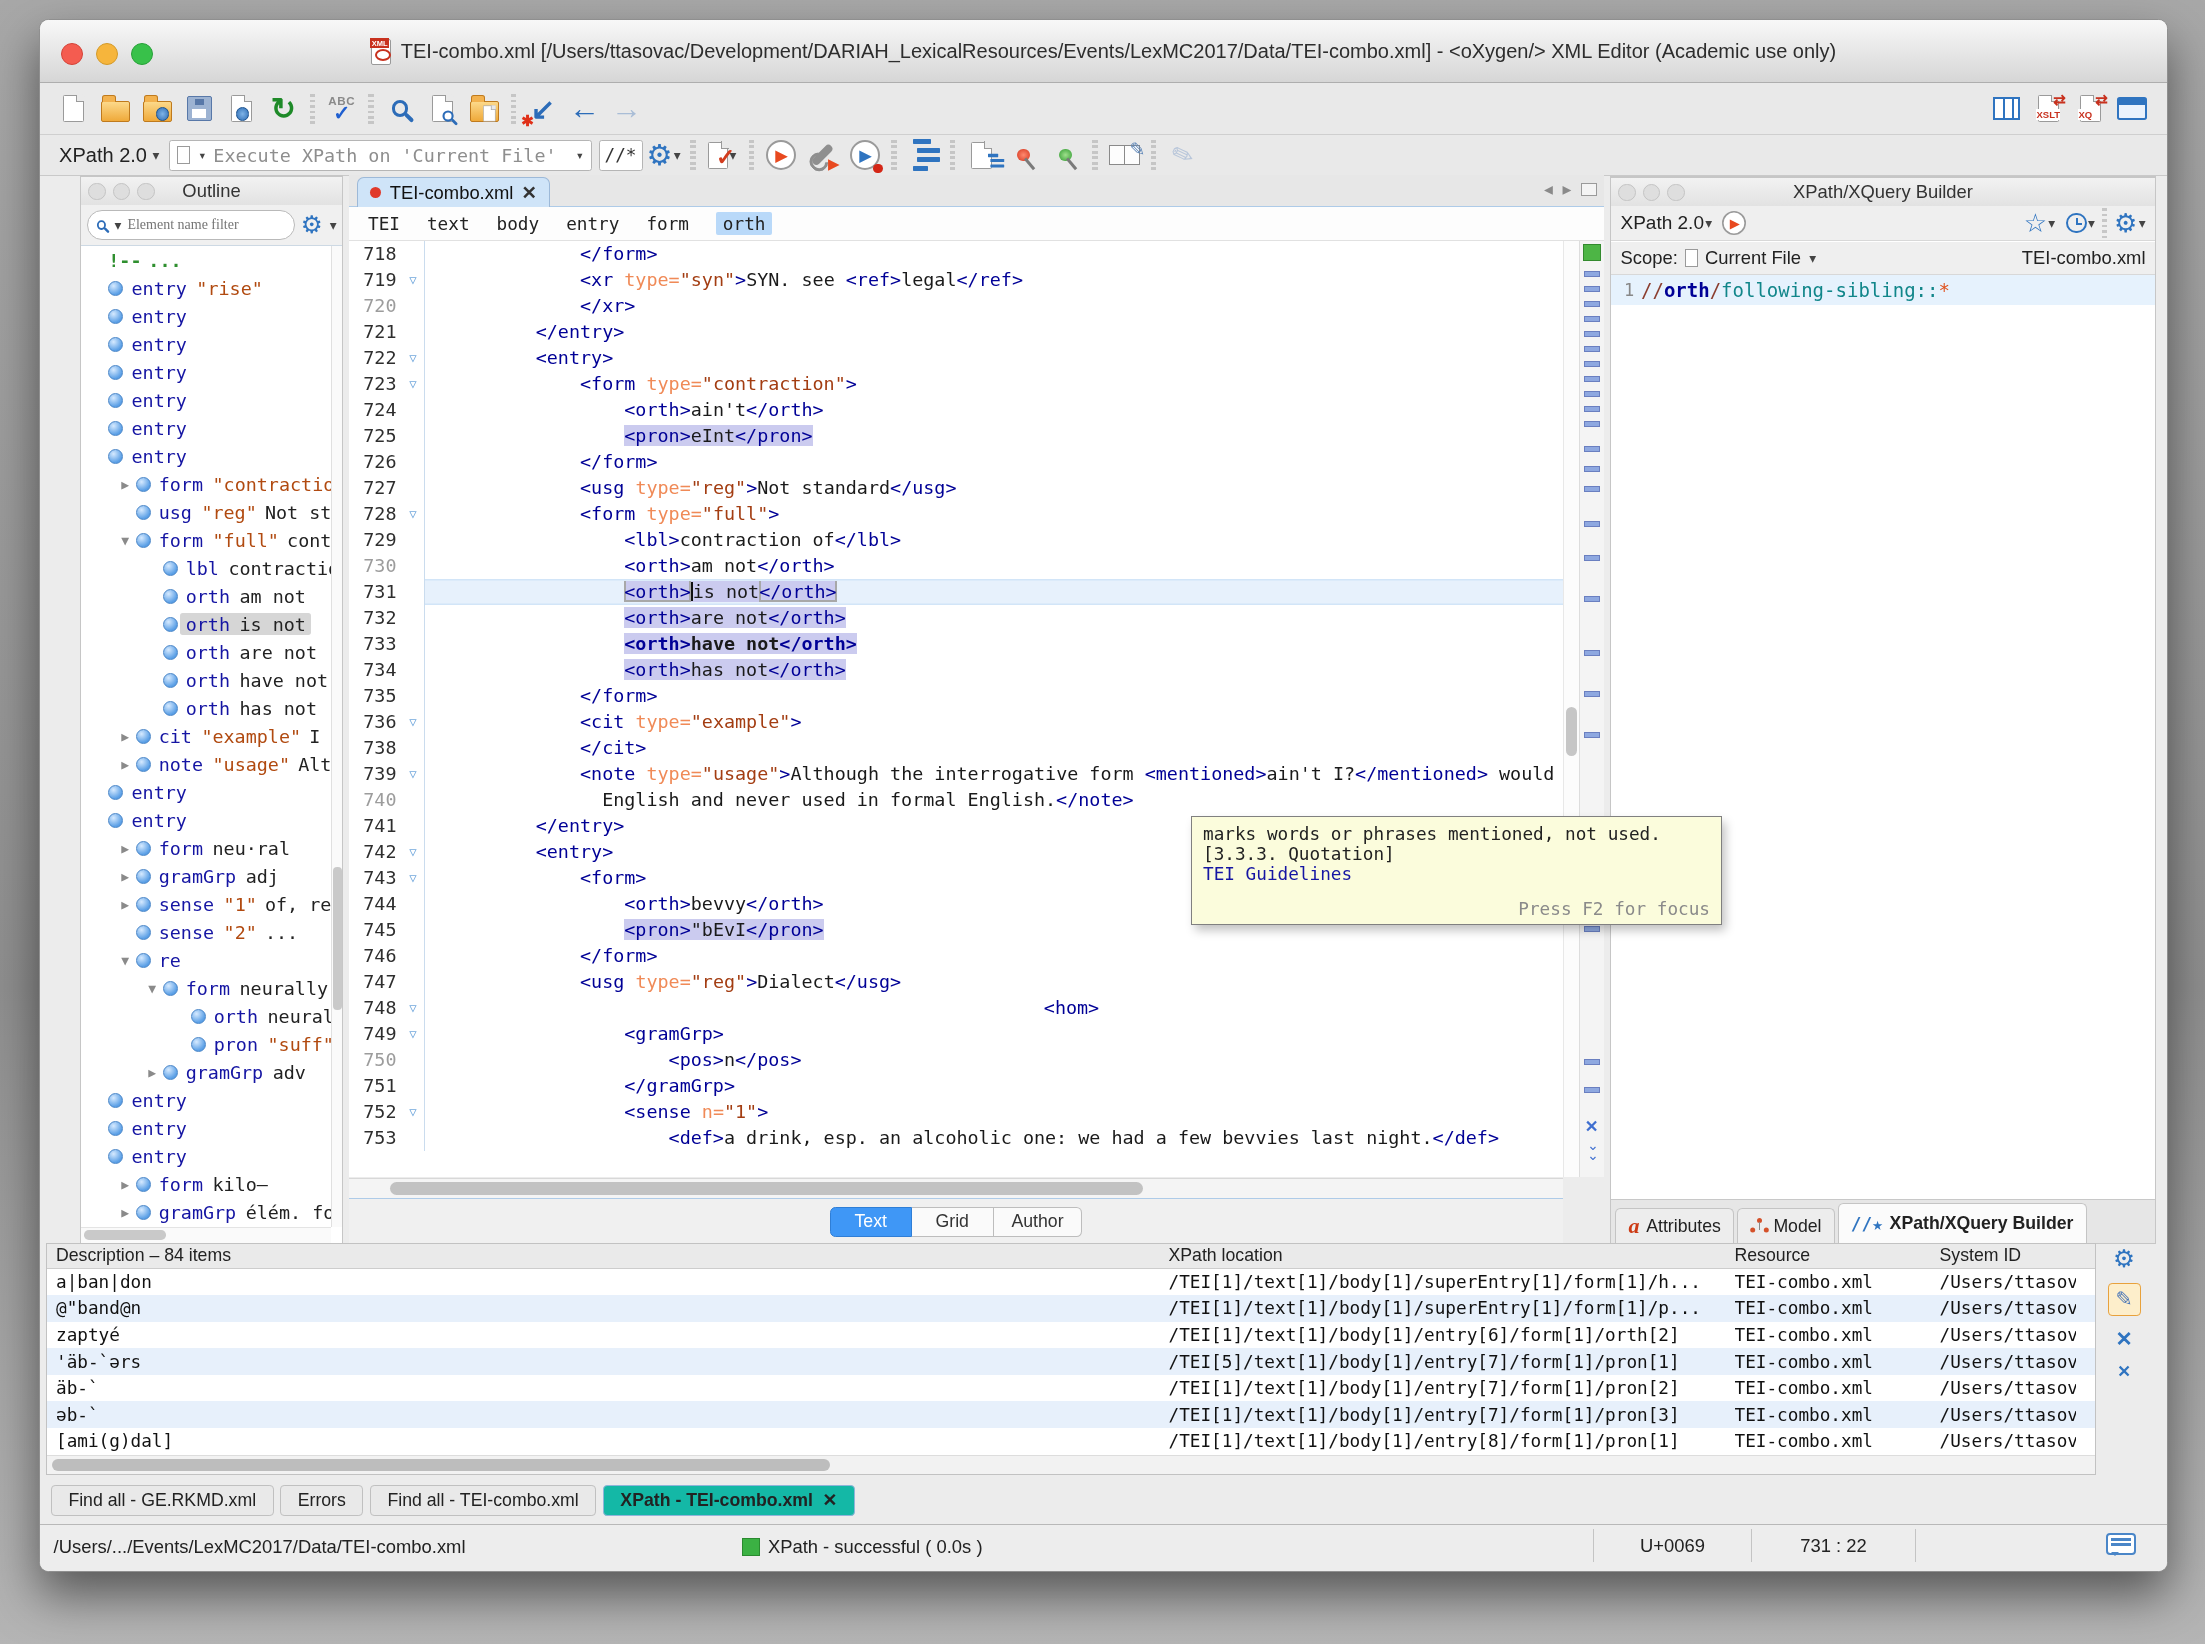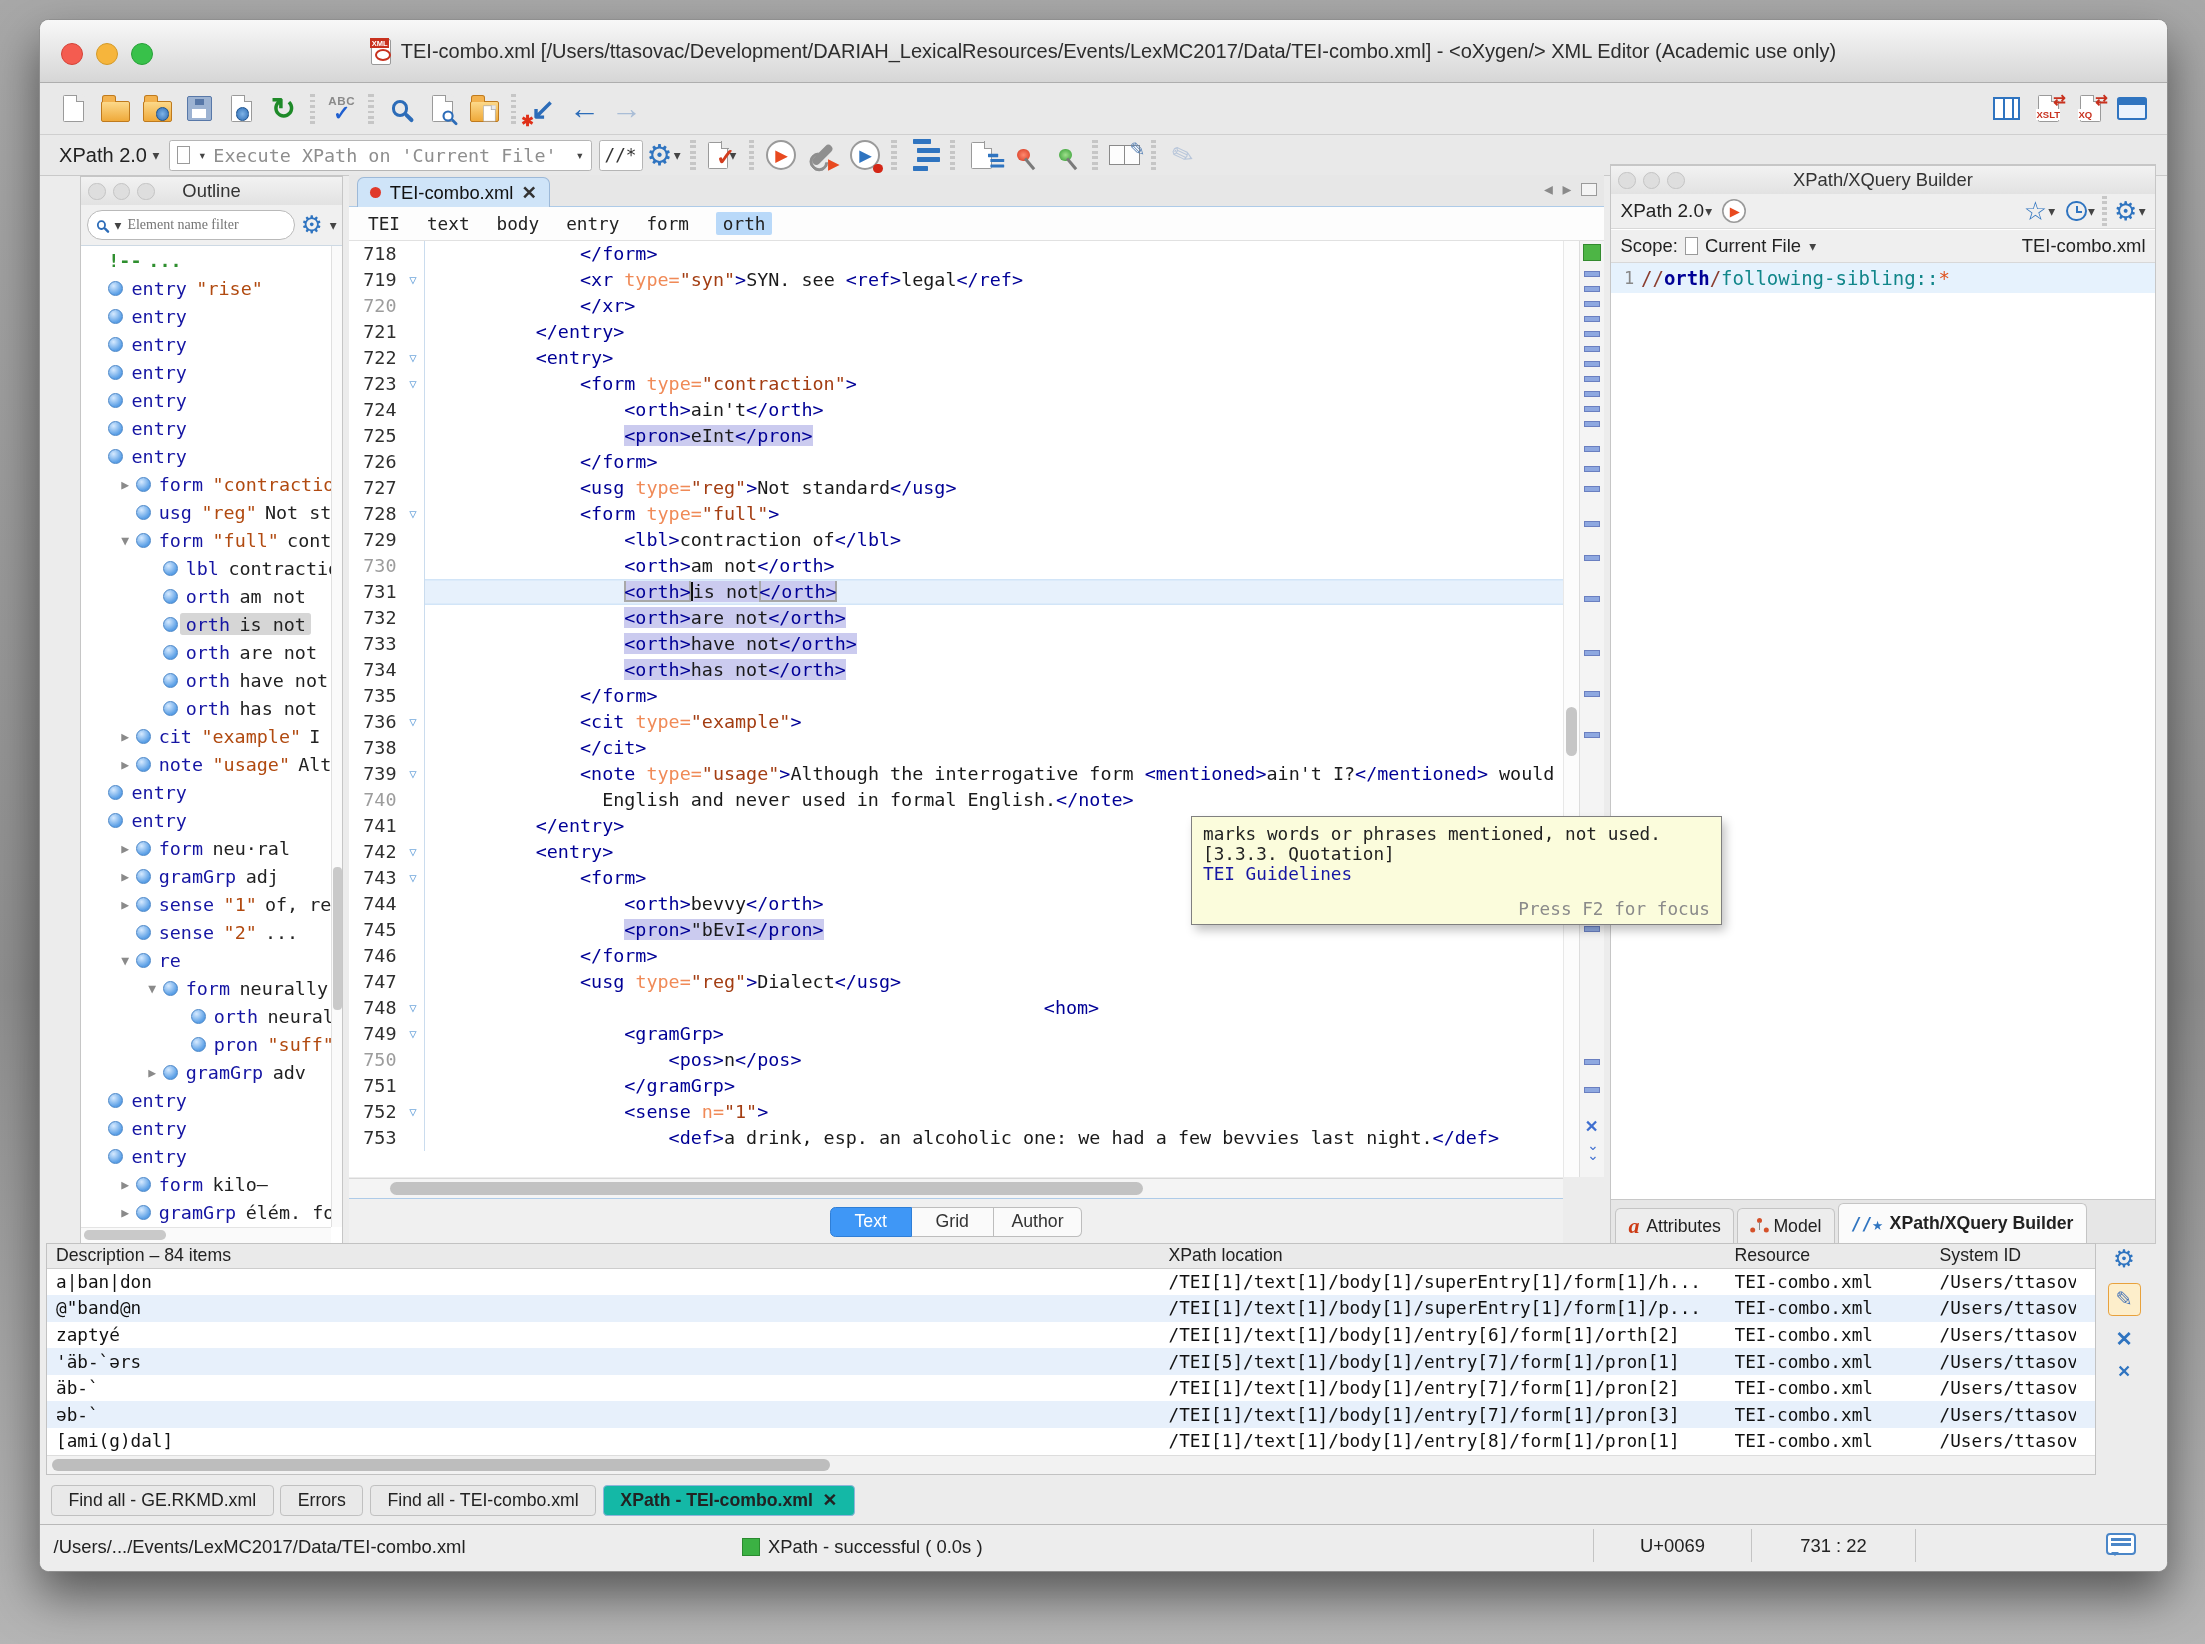--- a/index.html
+++ b/index.html
@@ -148,21 +148,21 @@
   .mode:last-child{border-radius:0 5.5px 5.5px 0;}
   .mode.active{background:#3f97f6;color:#fff;border-color:#2f7ed6;}
   .vscroll{position:absolute;right:25px;top:66px;width:15.7px;bottom:67px;background:#fcfcfc;border-left:0.7px solid #e8e8e8;}
   .vthumb{position:absolute;left:2px;width:11px;top:466px;height:49px;background:#c6c6c6;border-radius:5.5px;}
   .ruler{position:absolute;right:0;top:66px;width:25px;bottom:67px;background:#f4f4f4;border-left:0.7px solid #ddd;}
   .okbox{position:absolute;left:3.4px;top:2.7px;width:17.7px;height:17.7px;background:#4db545;border:1.4px solid #338a2e;}
   .rmark{position:absolute;left:4.1px;width:16.4px;height:6.1px;background:#8ea8e0;border:0.7px solid #6a7fc0;}
   .rx{position:absolute;left:4.8px;color:#3f6fd0;font-size:16.4px;font-weight:bold;}
   .rchev{position:absolute;left:4.8px;color:#3f6fd0;font-size:13.6px;line-height:.7;text-align:center;width:16.4px;}
   
-  .rpanel{position:absolute;left:1570px;width:546px;top:144px;bottom:327px;background:#fff;border:0.7px solid #c6c6c6;}
+  .rpanel{position:absolute;left:1570px;width:546px;top:156px;bottom:327px;background:#fff;border:0.7px solid #c6c6c6;}
   .rp-toolbar{position:absolute;left:0;right:0;top:29px;height:35px;background:#efefef;border-bottom:0.7px solid #d8d8d8;
     display:flex;align-items:center;padding:0 9.5px;font-size:19px;color:#222;}
   .rp-scope{position:absolute;left:0;right:0;top:65px;height:33px;background:#efefef;border-bottom:0.7px solid #d8d8d8;
     display:flex;align-items:center;padding:0 9.5px;font-size:18.4px;color:#222;gap:6.8px;}
   .rp-edit{position:absolute;left:0;right:0;top:98px;bottom:44px;background:#fff;overflow:hidden;
     font-family:"DejaVu Sans Mono",monospace;font-size:19px;}
   .rp-line{display:flex;height:30px;align-items:center;}
   .rp-ln{width:30px;text-align:right;padding-right:6.8px;color:#888;font-size:17px;flex:none;}
   .rp-cur{background:#e6f2fd;}
   .xo{color:#8b3e2f;}.xe{color:#000096;font-weight:bold;}.xa{color:#11868a;}.xs{color:#e0531f;}
@@ -616,21 +616,21 @@
         <div class="cl"><span class="ln">723</span><span class="foldc">▽</span><span class="cc" style="padding-left: 14ch;"><span class="g">&lt;form </span><span class="a">type=</span><span class="v">"contraction"</span><span class="g">&gt;</span></span></div>
         <div class="cl"><span class="ln">724</span><span class="foldc"></span><span class="cc" style="padding-left: 18ch;"><span class="g">&lt;orth&gt;</span><span class="x">ain't</span><span class="g">&lt;/orth&gt;</span></span></div>
         <div class="cl"><span class="ln">725</span><span class="foldc"></span><span class="cc" style="padding-left: 18ch;"><span class="hl"><span class="g">&lt;pron&gt;</span><span class="x">eInt</span><span class="g">&lt;/pron&gt;</span></span></span></div>
         <div class="cl"><span class="ln">726</span><span class="foldc"></span><span class="cc" style="padding-left: 14ch;"><span class="g">&lt;/form&gt;</span></span></div>
         <div class="cl"><span class="ln">727</span><span class="foldc"></span><span class="cc" style="padding-left: 14ch;"><span class="g">&lt;usg </span><span class="a">type=</span><span class="v">"reg"</span><span class="g">&gt;</span><span class="x">Not standard</span><span class="g">&lt;/usg&gt;</span></span></div>
         <div class="cl"><span class="ln">728</span><span class="foldc">▽</span><span class="cc" style="padding-left: 14ch;"><span class="g">&lt;form </span><span class="a">type=</span><span class="v">"full"</span><span class="g">&gt;</span></span></div>
         <div class="cl"><span class="ln">729</span><span class="foldc"></span><span class="cc" style="padding-left: 18ch;"><span class="g">&lt;lbl&gt;</span><span class="x">contraction of</span><span class="g">&lt;/lbl&gt;</span></span></div>
         <div class="cl"><span class="ln dim">730</span><span class="foldc"></span><span class="cc" style="padding-left: 18ch;"><span class="g">&lt;orth&gt;</span><span class="x">am not</span><span class="g">&lt;/orth&gt;</span></span></div>
         <div class="cl cur"><span class="ln">731</span><span class="foldc"></span><span class="cc" style="padding-left: 18ch;"><span class="hl"><span class="g mt">&lt;orth&gt;</span><span class="caret"></span><span class="x">is not</span><span class="g mt">&lt;/orth&gt;</span></span></span></div>
         <div class="cl"><span class="ln">732</span><span class="foldc"></span><span class="cc" style="padding-left: 18ch;"><span class="hl"><span class="g">&lt;orth&gt;</span><span class="x">are not</span><span class="g">&lt;/orth&gt;</span></span></span></div>
-        <div class="cl"><span class="ln">733</span><span class="foldc"></span><span class="cc" style="padding-left: 18ch;"><span class="hl"><span class="g">&lt;orth&gt;</span><span class="x">have not</span><span class="g">&lt;/orth&gt;</span></span></span></div>
+        <div class="cl"><span class="ln">733</span><span class="foldc"></span><span class="cc" style="padding-left: 18ch; font-weight: bold;"><span class="hl"><span class="g">&lt;orth&gt;</span><span class="x">have not</span><span class="g">&lt;/orth&gt;</span></span></span></div>
         <div class="cl"><span class="ln">734</span><span class="foldc"></span><span class="cc" style="padding-left: 18ch;"><span class="hl"><span class="g">&lt;orth&gt;</span><span class="x">has not</span><span class="g">&lt;/orth&gt;</span></span></span></div>
         <div class="cl"><span class="ln">735</span><span class="foldc"></span><span class="cc" style="padding-left: 14ch;"><span class="g">&lt;/form&gt;</span></span></div>
         <div class="cl"><span class="ln">736</span><span class="foldc">▽</span><span class="cc" style="padding-left: 14ch;"><span class="g">&lt;cit </span><span class="a">type=</span><span class="v">"example"</span><span class="g">&gt;</span></span></div>
         <div class="cl"><span class="ln">738</span><span class="foldc"></span><span class="cc" style="padding-left: 14ch;"><span class="g">&lt;/cit&gt;</span></span></div>
         <div class="cl"><span class="ln">739</span><span class="foldc">▽</span><span class="cc" style="padding-left: 14ch;"><span class="g">&lt;note </span><span class="a">type=</span><span class="v">"usage"</span><span class="g">&gt;</span><span class="x">Although the interrogative form </span><span class="g">&lt;mentioned&gt;</span><span class="x">ain't I?</span><span class="g">&lt;/mentioned&gt;</span><span class="x"> would be</span></span></div>
         <div class="cl"><span class="ln dim">740</span><span class="foldc"></span><span class="cc" style="padding-left: 16ch;"><span class="x">English and never used in formal English.</span><span class="g">&lt;/note&gt;</span></span></div>
         <div class="cl"><span class="ln">741</span><span class="foldc"></span><span class="cc" style="padding-left: 10ch;"><span class="g">&lt;/entry&gt;</span></span></div>
         <div class="cl"><span class="ln">742</span><span class="foldc">▽</span><span class="cc" style="padding-left: 10ch;"><span class="g">&lt;entry&gt;</span></span></div>
         <div class="cl"><span class="ln">743</span><span class="foldc">▽</span><span class="cc" style="padding-left: 14ch;"><span class="g">&lt;form&gt;</span></span></div>
         <div class="cl"><span class="ln">744</span><span class="foldc"></span><span class="cc" style="padding-left: 18ch;"><span class="g">&lt;orth&gt;</span><span class="x">bevvy</span><span class="g">&lt;/orth&gt;</span></span></div>

